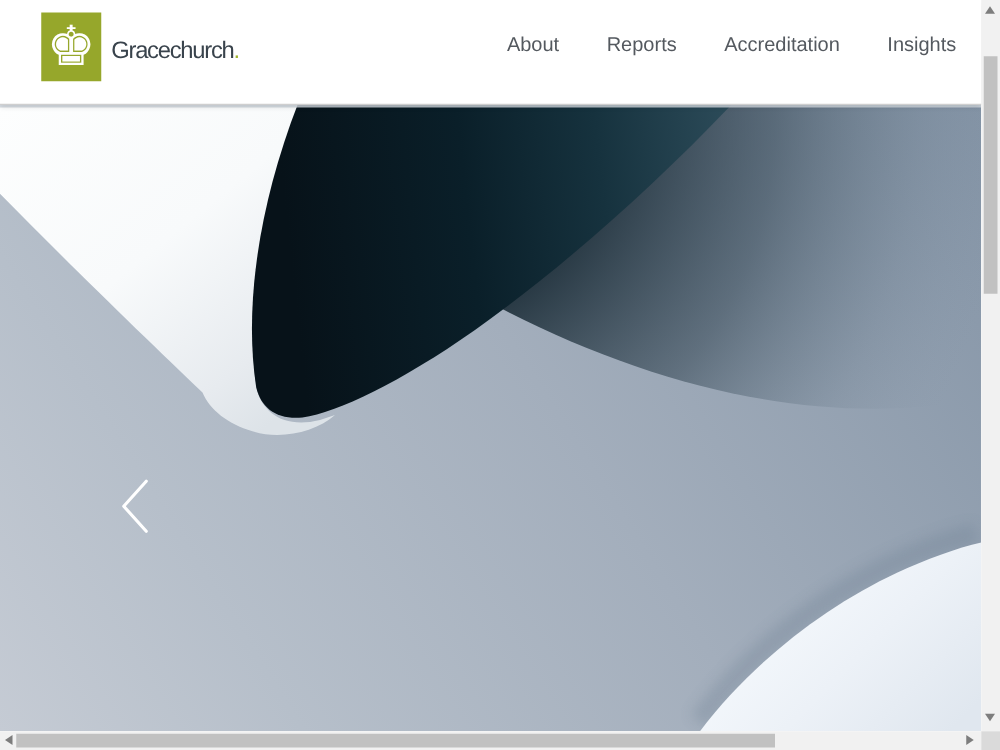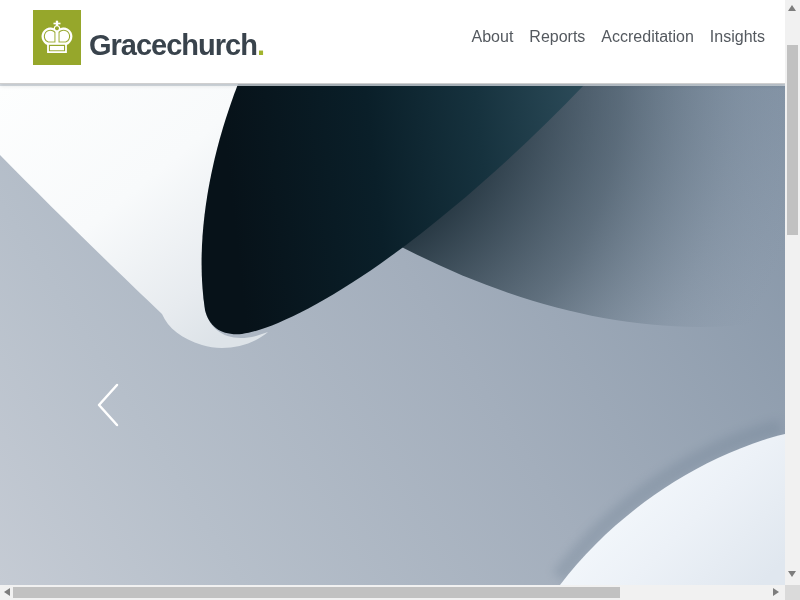--- a/index.html
+++ b/index.html
@@ -18,28 +18,28 @@
     z-index:5;
   }
   .brand{position:absolute;left:33px;top:10px;display:flex;align-items:flex-start;cursor:pointer;}
   .brand-box{
     width:48px;height:55px;background:#96a72b;
     display:flex;align-items:center;justify-content:center;
   }
   .brand-box span{color:#ffffff;font-size:44px;line-height:1;}
   .wordmark{
     margin:21px 0 0 8px;line-height:1;
-    font-size:29px;font-weight:700;letter-spacing:-1px;color:#39434c;
+    font-size:19px;font-weight:400;letter-spacing:-1px;color:#39434c;
     white-space:nowrap;
   }
   .wordmark .dot{color:#a2b42e;}
 
   
   .nav{
-    position:absolute;right:20px;top:27px;display:flex;gap:16px;
+    position:absolute;right:20px;top:27px;display:flex;gap:38px;
     z-index:6;white-space:nowrap;
   }
   .nav a{
     text-decoration:none;color:#54595f;font-size:16px;line-height:19px;cursor:pointer;
   }
 
   
   .hero{position:absolute;left:0;top:84px;width:785px;height:501px;overflow:hidden;}
   .hero svg{display:block;}
 

